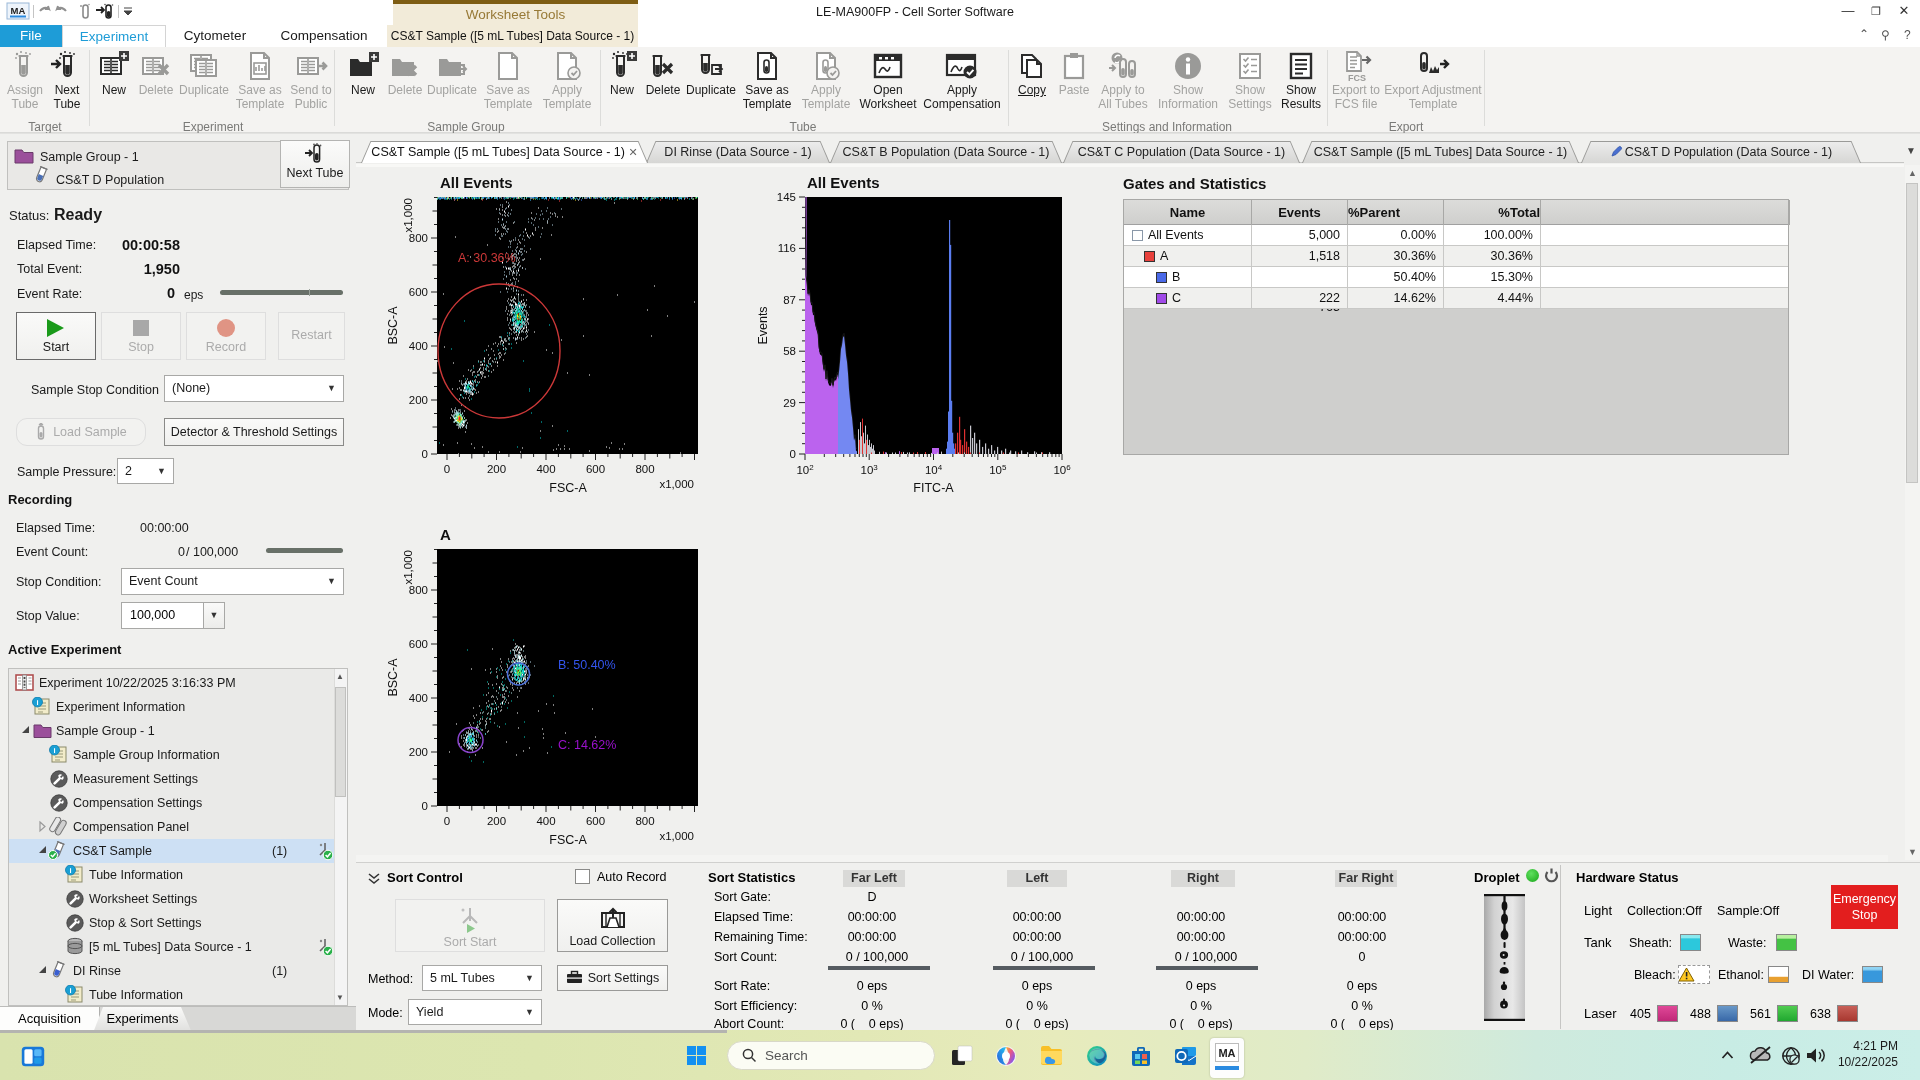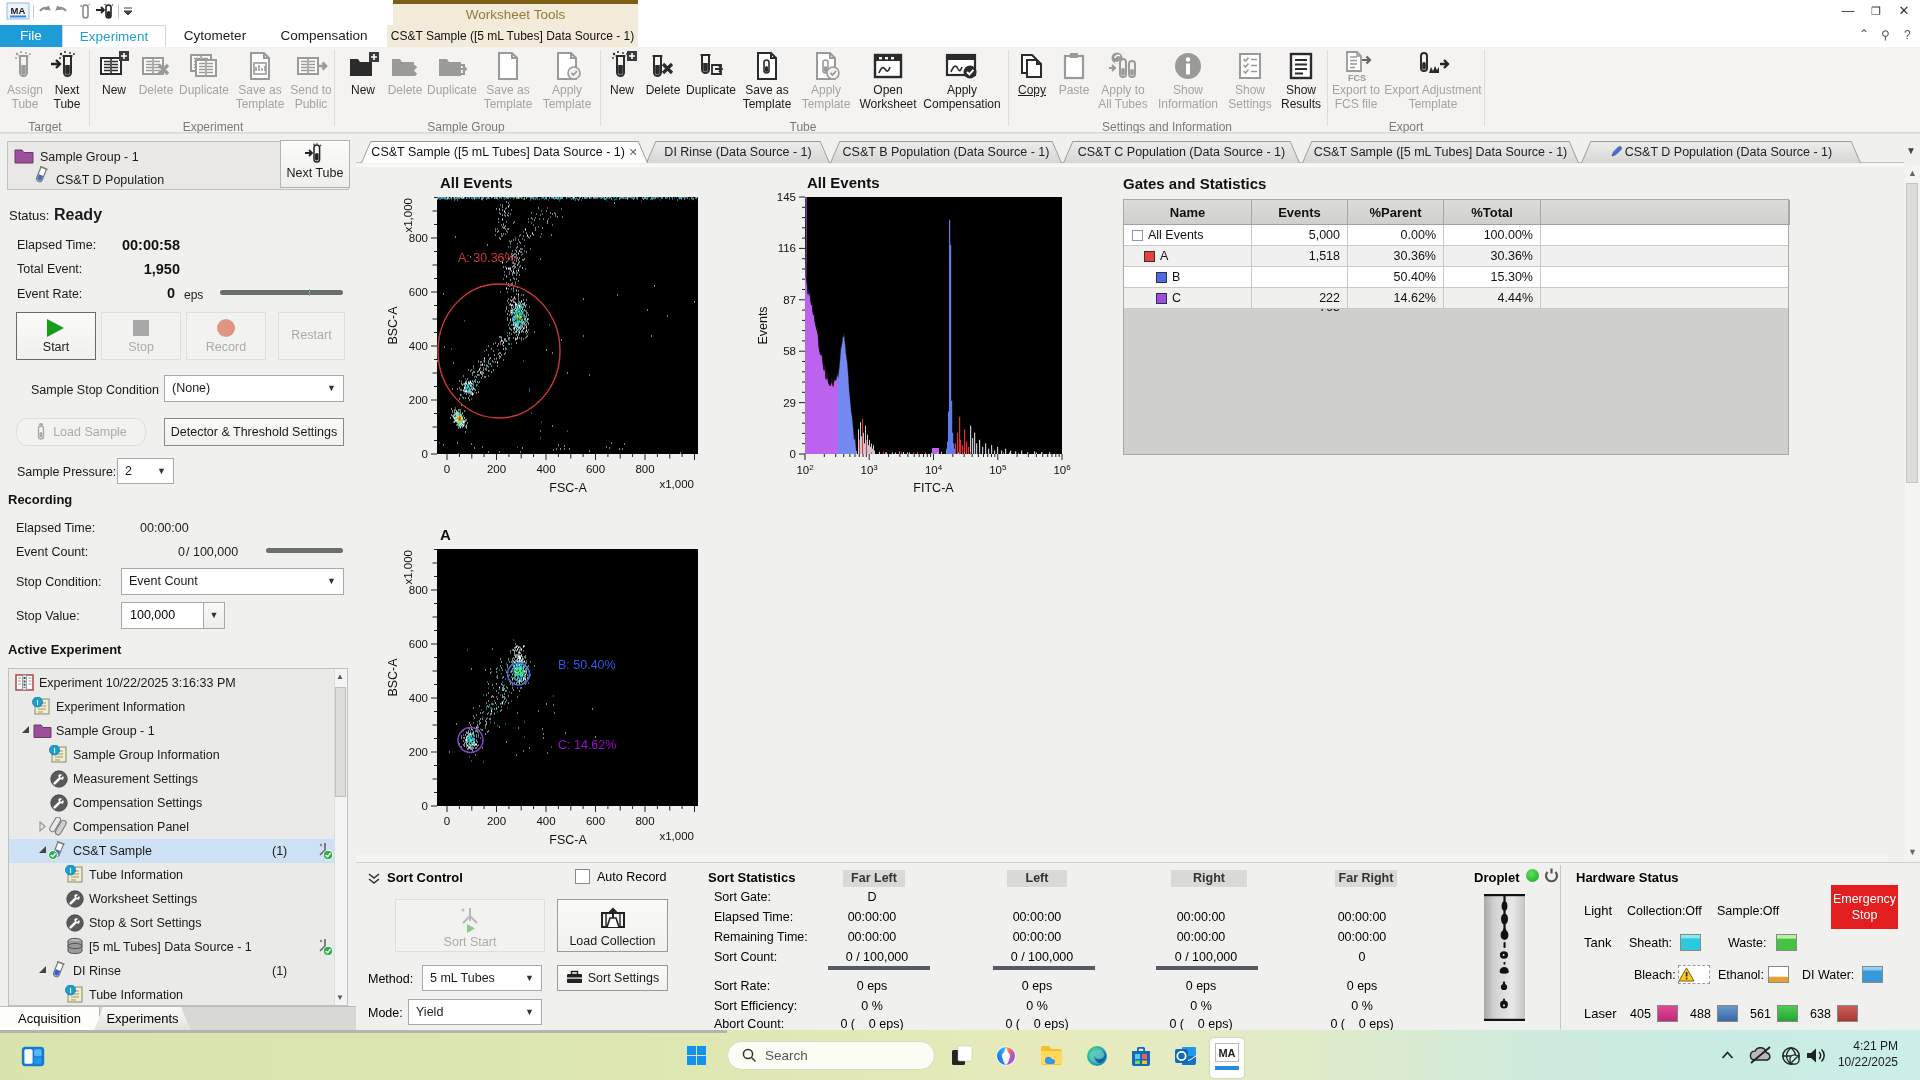--- a/index.html
+++ b/index.html
@@ -92,20 +92,21 @@
             <circle cx="9" cy="0.5" r="0.8" fill="#555"></circle>
             <circle cx="16.5" cy="1" r="0.8" fill="#555"></circle>
           </g>
 <rect x="112" y="3" width="1" height="13" fill="#c4c4c4"></rect>
 <path d="M118 6 h8 m-8 3 l4 4 l4 -4 z" fill="#444" stroke="#444"></path>
 </svg>
       </div>
   <div id="ctxtop"></div>
       <div id="ctxbg"></div>
   <div id="ctxlabel">Worksheet Tools</div>
+  <div id="apptitle">LE-MA900FP - Cell Sorter Software</div>
   <div class="winbtn" style="left:1841px;">—</div>
   <div class="winbtn" style="left:1869px;font-size:11px;">❐</div>
   <div class="winbtn" style="left:1897px;">✕</div>
 </div>
 
 <div id="tabrow">
   <div class="rtab" id="tab-file">File</div>
   <div class="rtab" id="tab-exp">Experiment</div>
   <div class="rtab" id="tab-cyt">Cytometer</div>
   <div class="rtab" id="tab-comp">Compensation</div>
@@ -918,22 +919,22 @@
           <circle cx="81.5" cy="125" r="11" fill="none" stroke="#4a6fd8" stroke-width="1.5"></circle>
           <circle cx="33.5" cy="191" r="12.5" fill="none" stroke="#8a44cc" stroke-width="1.5"></circle>
           <text x="121" y="120" font-size="12.5" fill="#3355ee">B: 50.40%</text>
           <text x="121" y="200" font-size="12.5" fill="#9911cc">C: 14.62%</text>
         </svg></div>
       <div class="abs" style="left:767px;top:35px;font-size:15px;font-weight:bold;color:#111;">Gates and Statistics</div>
       <div class="abs" style="left:767px;top:59px;width:666px;height:256px;background:#cfcfcd;border:1px solid #a8a8a6;">
         <div class="abs" style="left:0;top:0;width:664px;height:25px;background:linear-gradient(#dcdcda,#cfcfcd);border-bottom:1px solid #a0a0a0;"></div>
         <div class="abs" style="left:0px;top:0;width:128px;height:25px;border-right:1px solid #a8a8a6;font-size:13px;font-weight:bold;text-align:center;line-height:25px;color:#111;">Name</div>
         <div class="abs" style="left:128px;top:0;width:96px;height:25px;border-right:1px solid #a8a8a6;font-size:13px;font-weight:bold;text-align:center;line-height:25px;color:#111;">Events</div>
-        <div class="abs" style="left:224px;top:0;width:96px;height:25px;border-right:1px solid #a8a8a6;font-size:13px;font-weight:bold;text-align:center;line-height:25px;color:#111;">%Parent</div>
-        <div class="abs" style="left:320px;top:0;width:97px;height:25px;border-right:1px solid #a8a8a6;font-size:13px;font-weight:bold;text-align:center;line-height:25px;color:#111;">%Total</div>
+        <div class="abs" style="left:224px;top:0;width:96px;height:25px;border-right:1px solid #a8a8a6;font-size:13px;font-weight:bold;line-height:25px;color:#111;">%Parent</div>
+        <div class="abs" style="left:320px;top:0;width:97px;height:25px;border-right:1px solid #a8a8a6;font-size:13px;font-weight:bold;text-align:right;line-height:25px;color:#111;">%Total</div>
         <div class="abs" style="left:417px;top:0;width:249px;height:25px;border-right:1px solid #a8a8a6;font-size:13px;font-weight:bold;text-align:center;line-height:25px;color:#111;"></div>
         <div class="abs" style="left:0;top:25px;width:664px;height:21px;background:#fff;border-bottom:1px solid #c8c8c6;"></div>
         <div class="abs" style="left:8px;top:30px;width:11px;height:11px;background:#fff;border:1.5px solid #8a98a8;"></div>
         <div class="abs" style="left:24px;top:25px;font-size:12.5px;line-height:21px;color:#111;">All Events</div>
         <div class="abs" style="left:128px;top:25px;width:88px;height:17px;font-size:12.5px;line-height:21px;color:#111;text-align:right;">5,000</div>
         <div class="abs" style="left:224px;top:25px;width:88px;height:21px;font-size:12.5px;line-height:21px;color:#111;text-align:right;">0.00%</div>
         <div class="abs" style="left:320px;top:25px;width:89px;height:21px;font-size:12.5px;line-height:21px;color:#111;text-align:right;">100.00%</div>
         <div class="abs" style="left:127px;top:25px;width:1px;height:21px;background:#c8c8c6;"></div>
         <div class="abs" style="left:223px;top:25px;width:1px;height:21px;background:#c8c8c6;"></div>
         <div class="abs" style="left:319px;top:25px;width:1px;height:21px;background:#c8c8c6;"></div>
@@ -998,21 +999,21 @@
         <div class="lbtn" style="left:201px;top:102px;width:111px;height:26px;line-height:24px;border-color:#9a9a98;"><svg width="17" height="14" viewBox="0 0 17 14" style="vertical-align:-2px;margin-right:5px;">
             <rect x="1" y="4" width="15" height="9" rx="1" fill="#222"></rect>
             <rect x="5.5" y="1.5" width="6" height="3" fill="none" stroke="#222" stroke-width="1.4"></rect>
             <rect x="1" y="7.5" width="15" height="1.2" fill="#fff"></rect>
           </svg>Sort Settings</div>
         <div class="ssl" style="left:12px;top:143px;">Mode:</div>
         <div class="combo" style="left:52px;top:136px;width:134px;height:26px;line-height:24px;">Yield<span class="ar" style="line-height:24px;">▼</span></div>
         <div class="ssl" style="left:352px;top:7px;font-weight:bold;font-size:13px;">Sort Statistics</div>
         <div class="chip" style="left:487px;width:62px;">Far Left</div>
         <div class="chip" style="left:651px;width:60px;">Left</div>
-        <div class="chip" style="left:815px;width:76px;">Right</div>
+        <div class="chip" style="left:815px;width:64px;">Right</div>
         <div class="chip" style="left:979px;width:62px;">Far Right</div>
         <div class="ssl" style="left:358px;top:27px;">Sort Gate:</div>
         <div class="ssl" style="left:358px;top:47px;">Elapsed Time:</div>
         <div class="ssl" style="left:358px;top:67px;">Remaining Time:</div>
         <div class="ssl" style="left:358px;top:87px;">Sort Count:</div>
         <div class="ssl" style="left:358px;top:116px;">Sort Rate:</div>
         <div class="ssl" style="left:358px;top:136px;">Sort Efficiency:</div>
         <div class="ssl" style="left:358px;top:154px;">Abort Count:</div>
         <div class="ssl" style="left:446px;top:27px;width:140px;text-align:center;">D</div>
         <div class="ssl" style="left:446px;top:47px;width:140px;text-align:center;">00:00:00</div>

